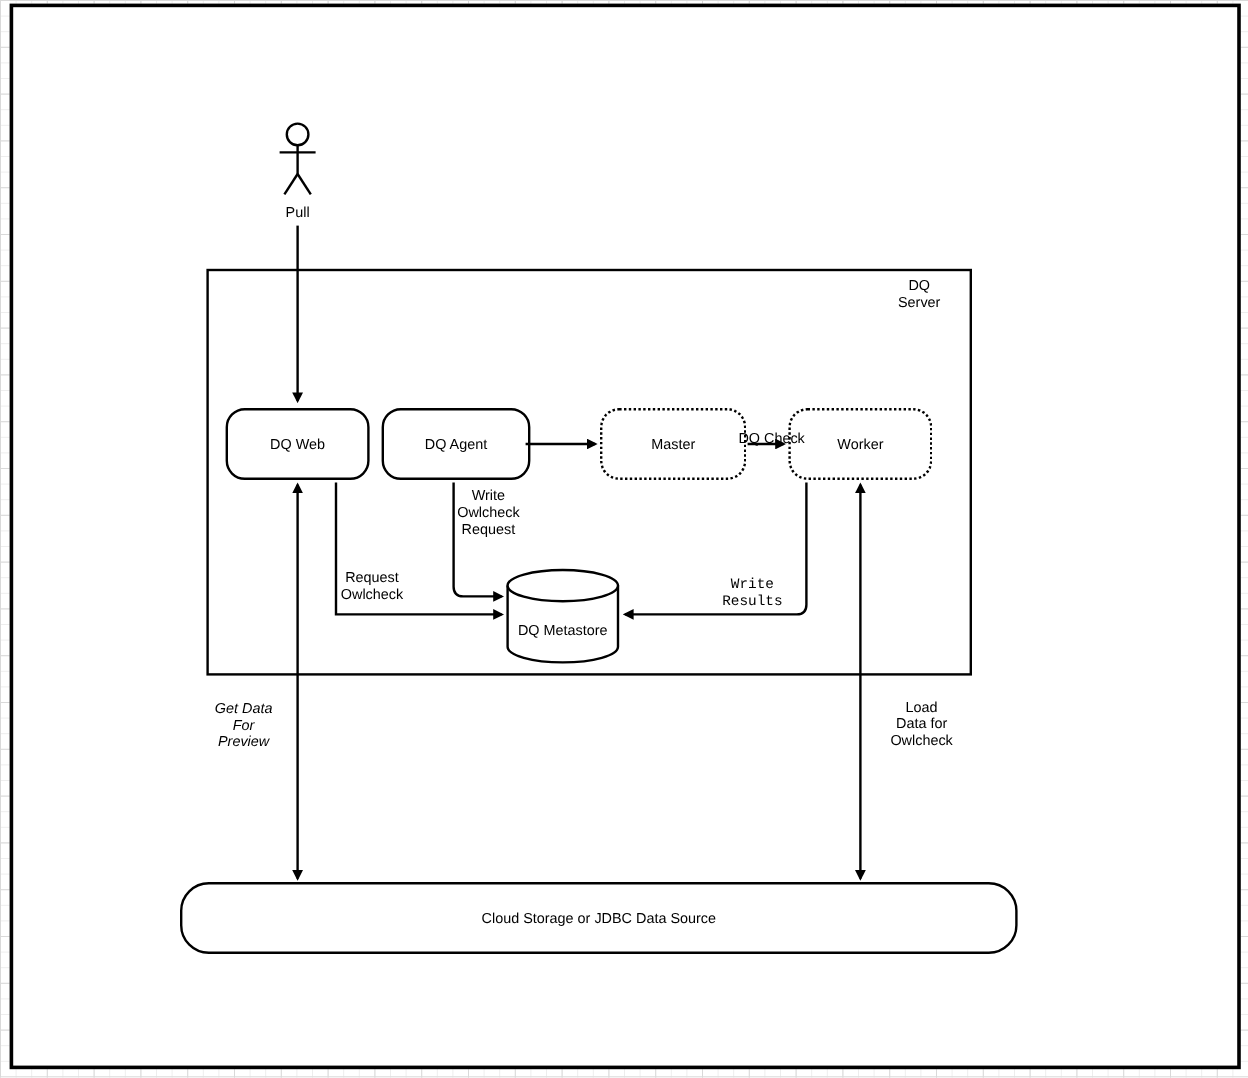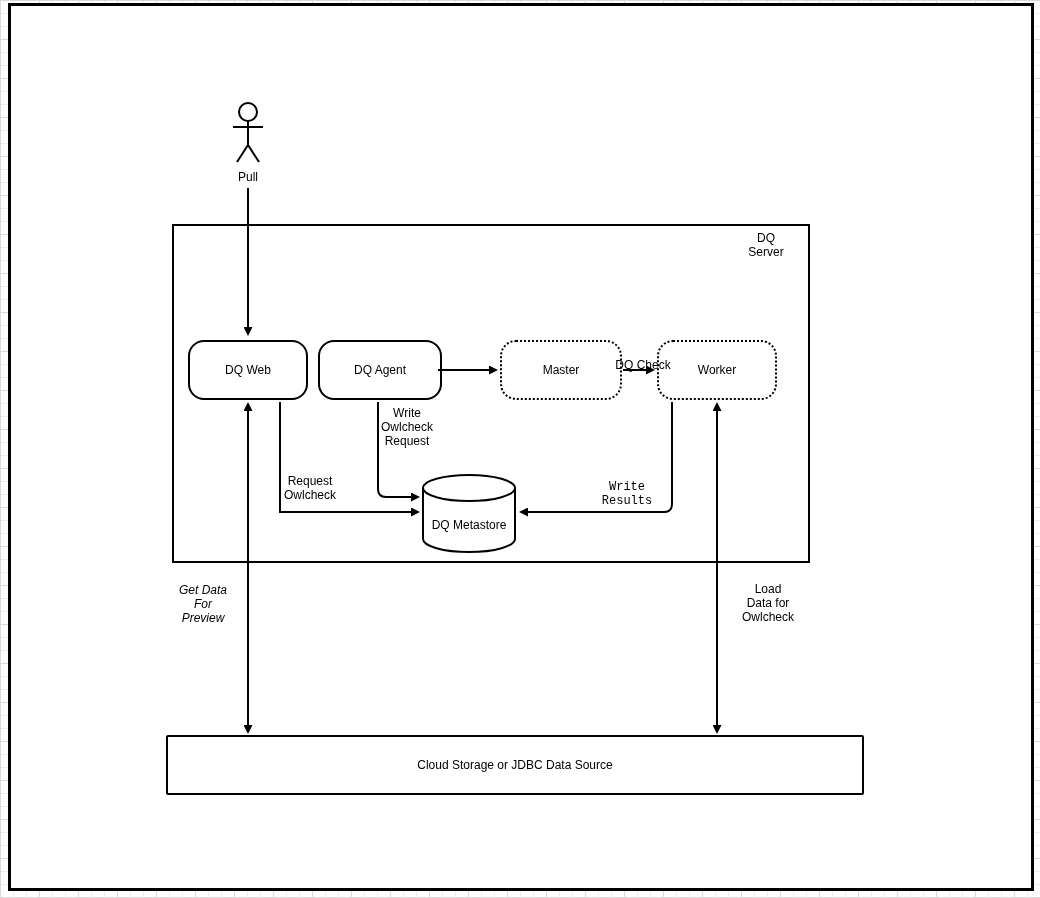--- a/index.html
+++ b/index.html
@@ -64,21 +64,21 @@
   }
   svg .stroke { stroke: #000000; stroke-width: 2; fill: none; }
   svg .shape  { stroke: #000000; stroke-width: 2; fill: #ffffff; }
 
   
   #server-box   { left: 172px; top: 224px; width: 638px; height: 339px; }
   #dq-web       { left: 188px; top: 340px; width: 120px; height: 60px; }
   #dq-agent     { left: 318px; top: 340px; width: 124px; height: 60px; }
   #master       { left: 500px; top: 340px; width: 122px; height: 60px; }
   #worker       { left: 657px; top: 340px; width: 120px; height: 60px; }
-  #datasource   { left: 150px; top: 735px; width: 698px; height: 60px; border-radius: 2px; margin-left: 16px; }
+  #datasource   { left: 150px; top: 735px; width: 698px; height: 60px; border-radius: 24px; }
 
   #user-label        { left: 218px; top: 170px; width: 60px; }
   #server-label      { left: 736px; top: 231px; width: 60px; }
   #dqcheck-label     { left: 593px; top: 316px; width: 100px; margin-top: 42px; }
   #metastore-label   { left: 424px; top: 518px; width: 90px; z-index: 3; }
   #pull-owlcheck-lbl { left: 378px; top: 406px; width: 58px; }
   #request-owlcheck-lbl { left: 280px; top: 474px; width: 60px; }
   #write-results-lbl { left: 597px; top: 480px; width: 60px; font-family: Liberation Mono, monospace; }
   #get-data-lbl      { left: 173px; top: 583px; width: 60px; font-style: italic; }
   #load-data-lbl     { left: 738px; top: 582px; width: 60px; }

